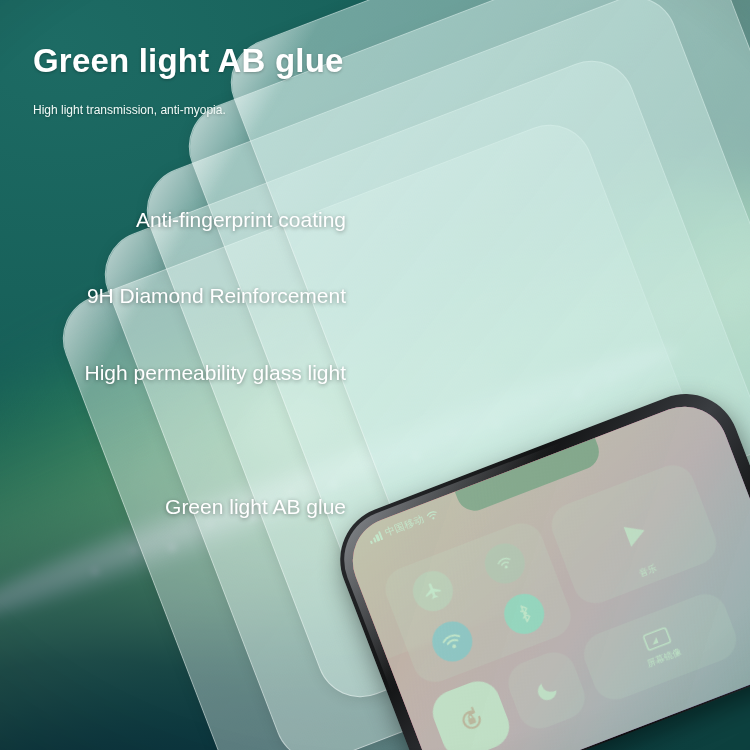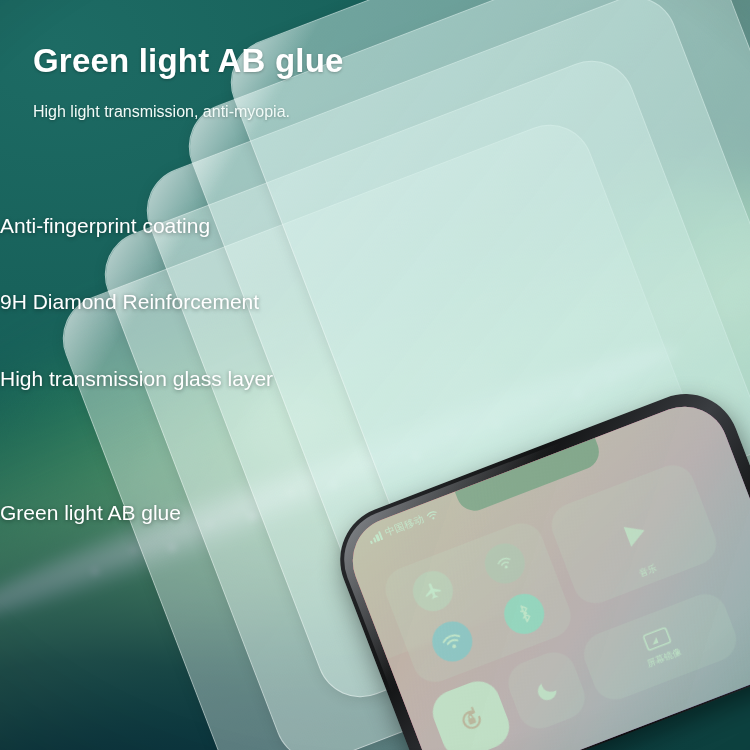--- a/index.html
+++ b/index.html
@@ -206,27 +206,26 @@
   }
 
   
   .heading{
     position:absolute;left:33px;top:42px;color:#ffffff;
     font-size:33px;font-weight:bold;letter-spacing:.2px;
     text-shadow:0 1px 3px rgba(0,0,0,.28);
   }
   .subheading{
     position:absolute;left:33px;top:103px;color:#f2fbf8;
-    font-size:16px;text-shadow:0 1px 3px rgba(0,0,0,.30);
+    font-size:12px;text-shadow:0 1px 3px rgba(0,0,0,.30);
   }
   .feature{
     position:absolute;color:#ffffff;font-size:21px;
     text-shadow:0 1px 4px rgba(0,0,0,.42);white-space:nowrap;
-    text-align:left;
-    margin-top:6px;
+    text-align:right;
   }
   .f0{left:0;top:208px;width:346px;}
   .f1{left:0;top:284px;width:346px;}
   .f2{left:0;top:361px;width:346px;}
   .f3{left:0;top:420px;width:346px;}
   .f4{left:0;top:495px;width:346px;}
 </style>
 </head>
 <body>
 
@@ -353,16 +352,16 @@
     </div>
   </div>
 
   <div class="bg bg-vignette"></div>
 
   <div class="heading">Green light AB glue</div>
   <div class="subheading">High light transmission, anti-myopia.</div>
 
   <div class="feature f0">Anti-fingerprint coating</div>
   <div class="feature f1">9H Diamond Reinforcement</div>
-  <div class="feature f2">High transmission glass layer</div>
+  <div class="feature f2">High permeability glass light</div>
   <div class="feature f4">Green light AB glue</div>
 
 </div>
 
 </body></html>

